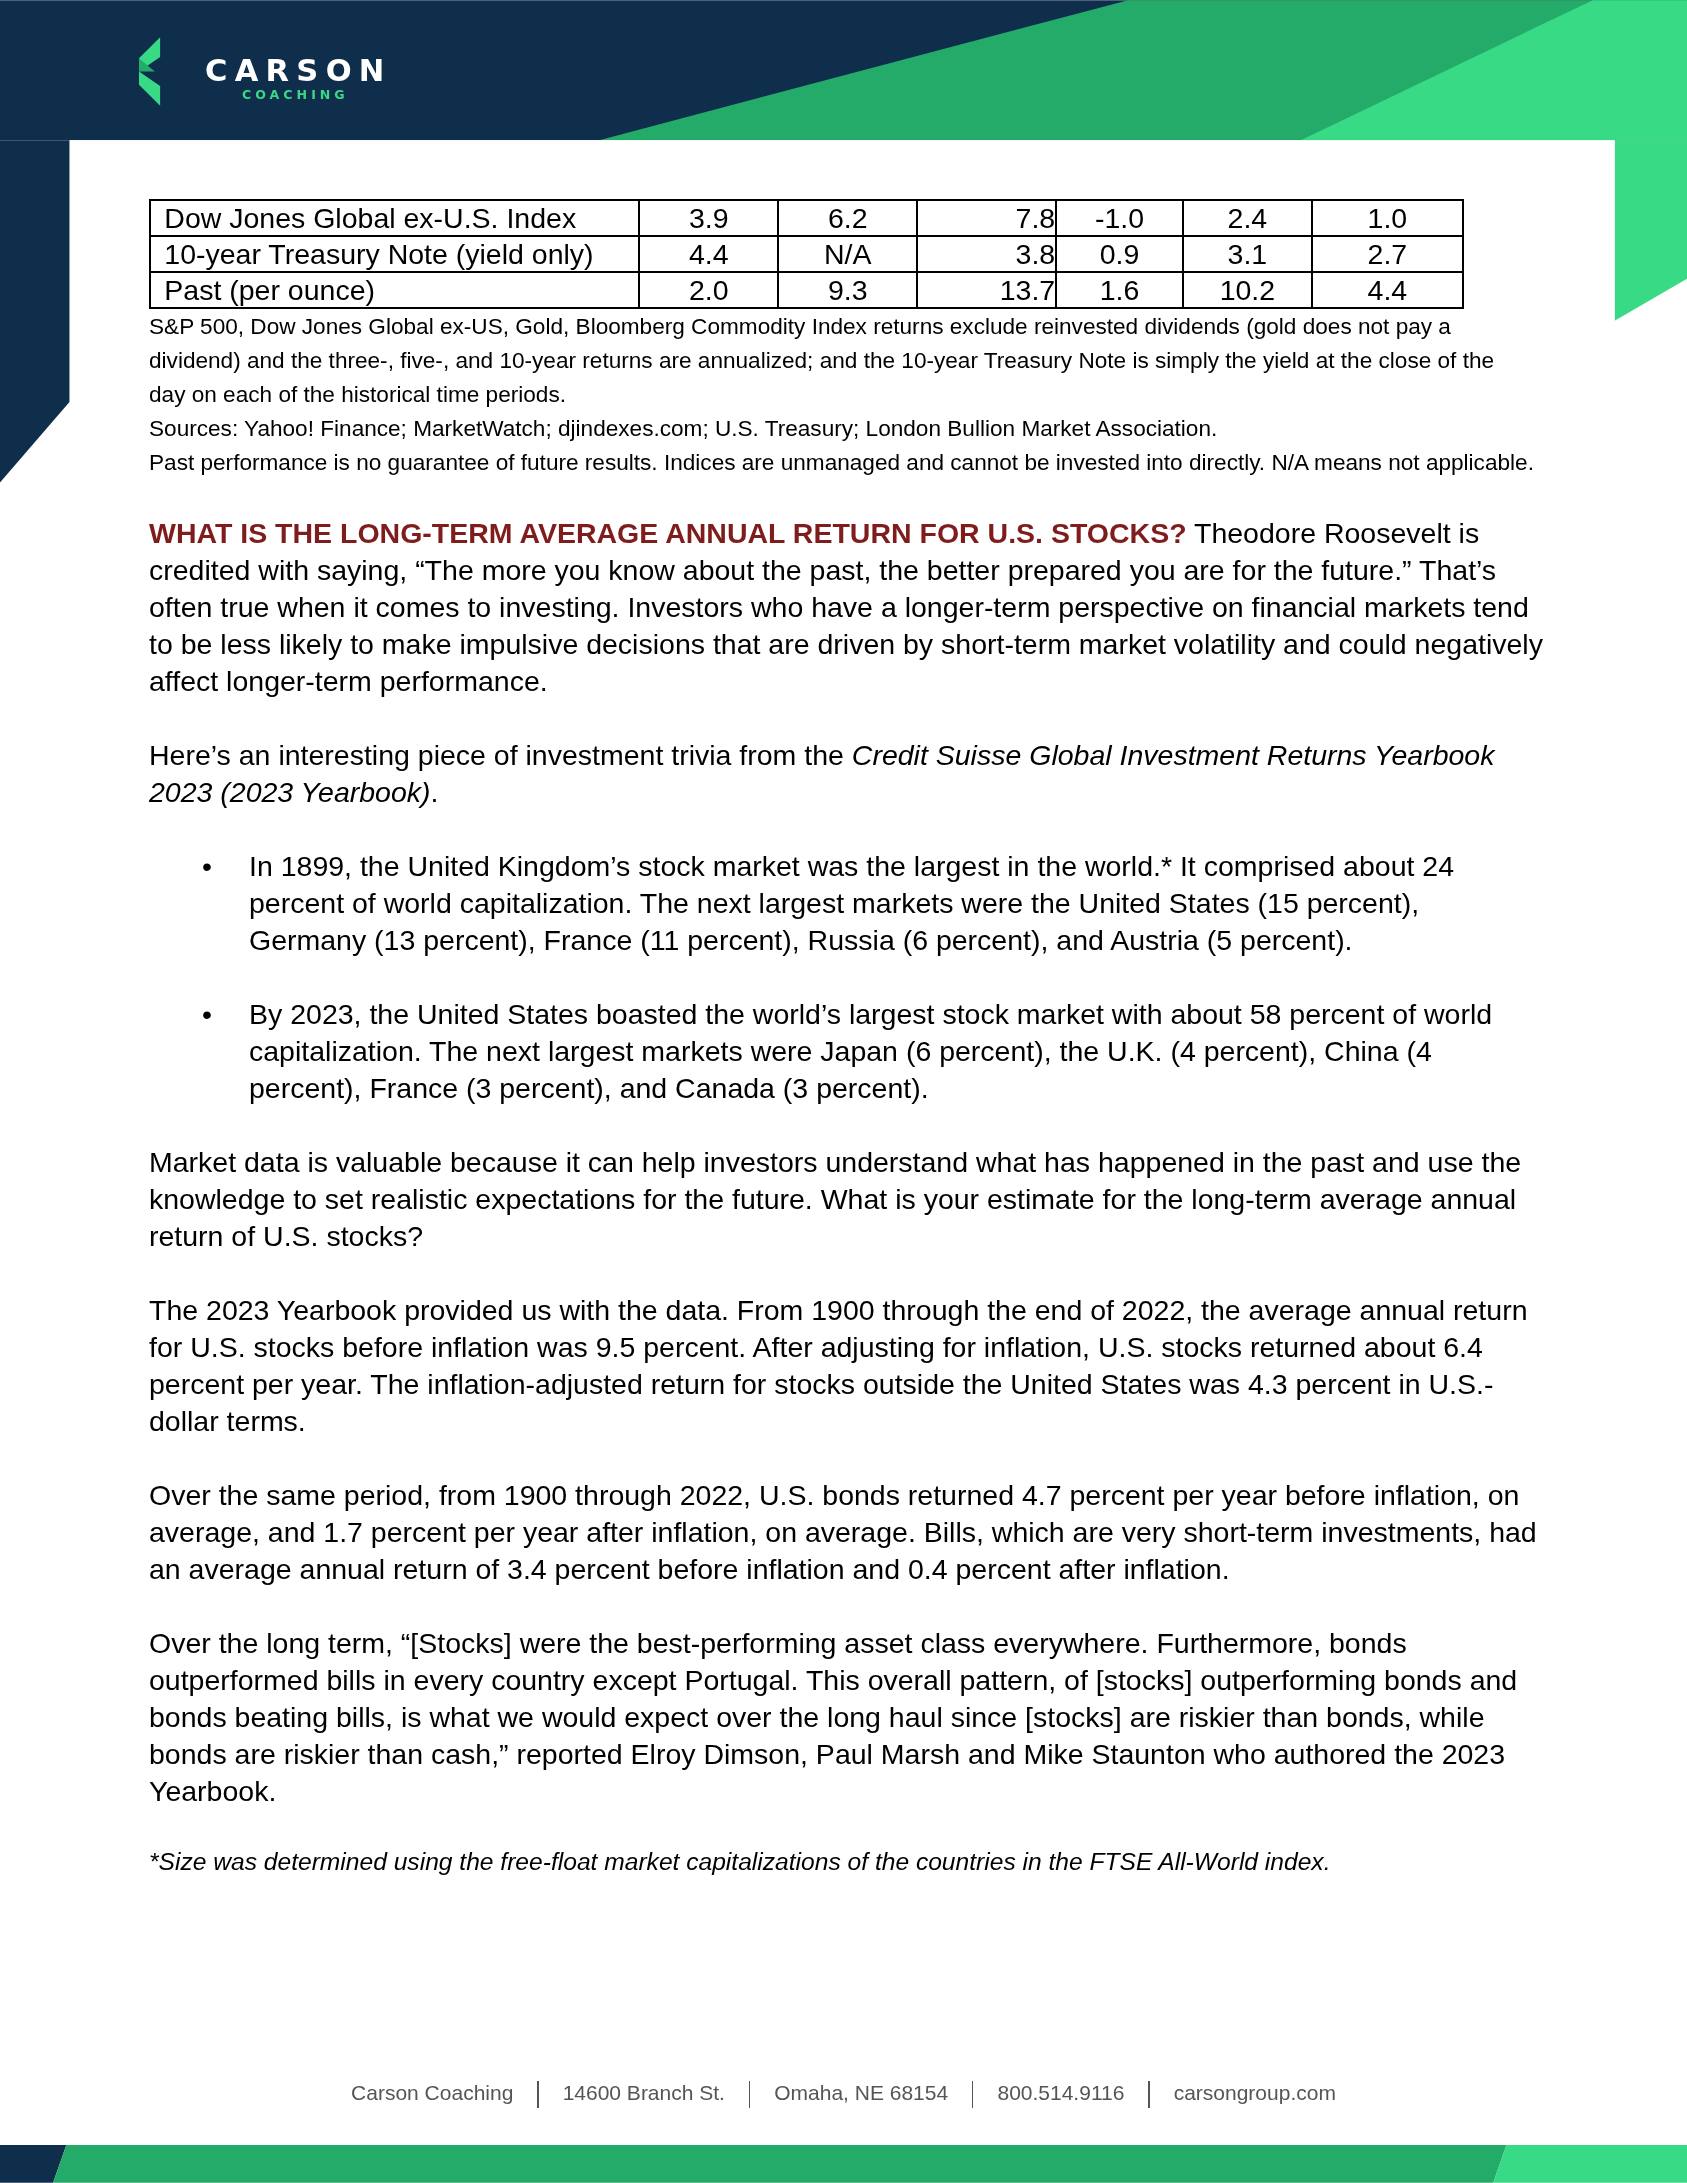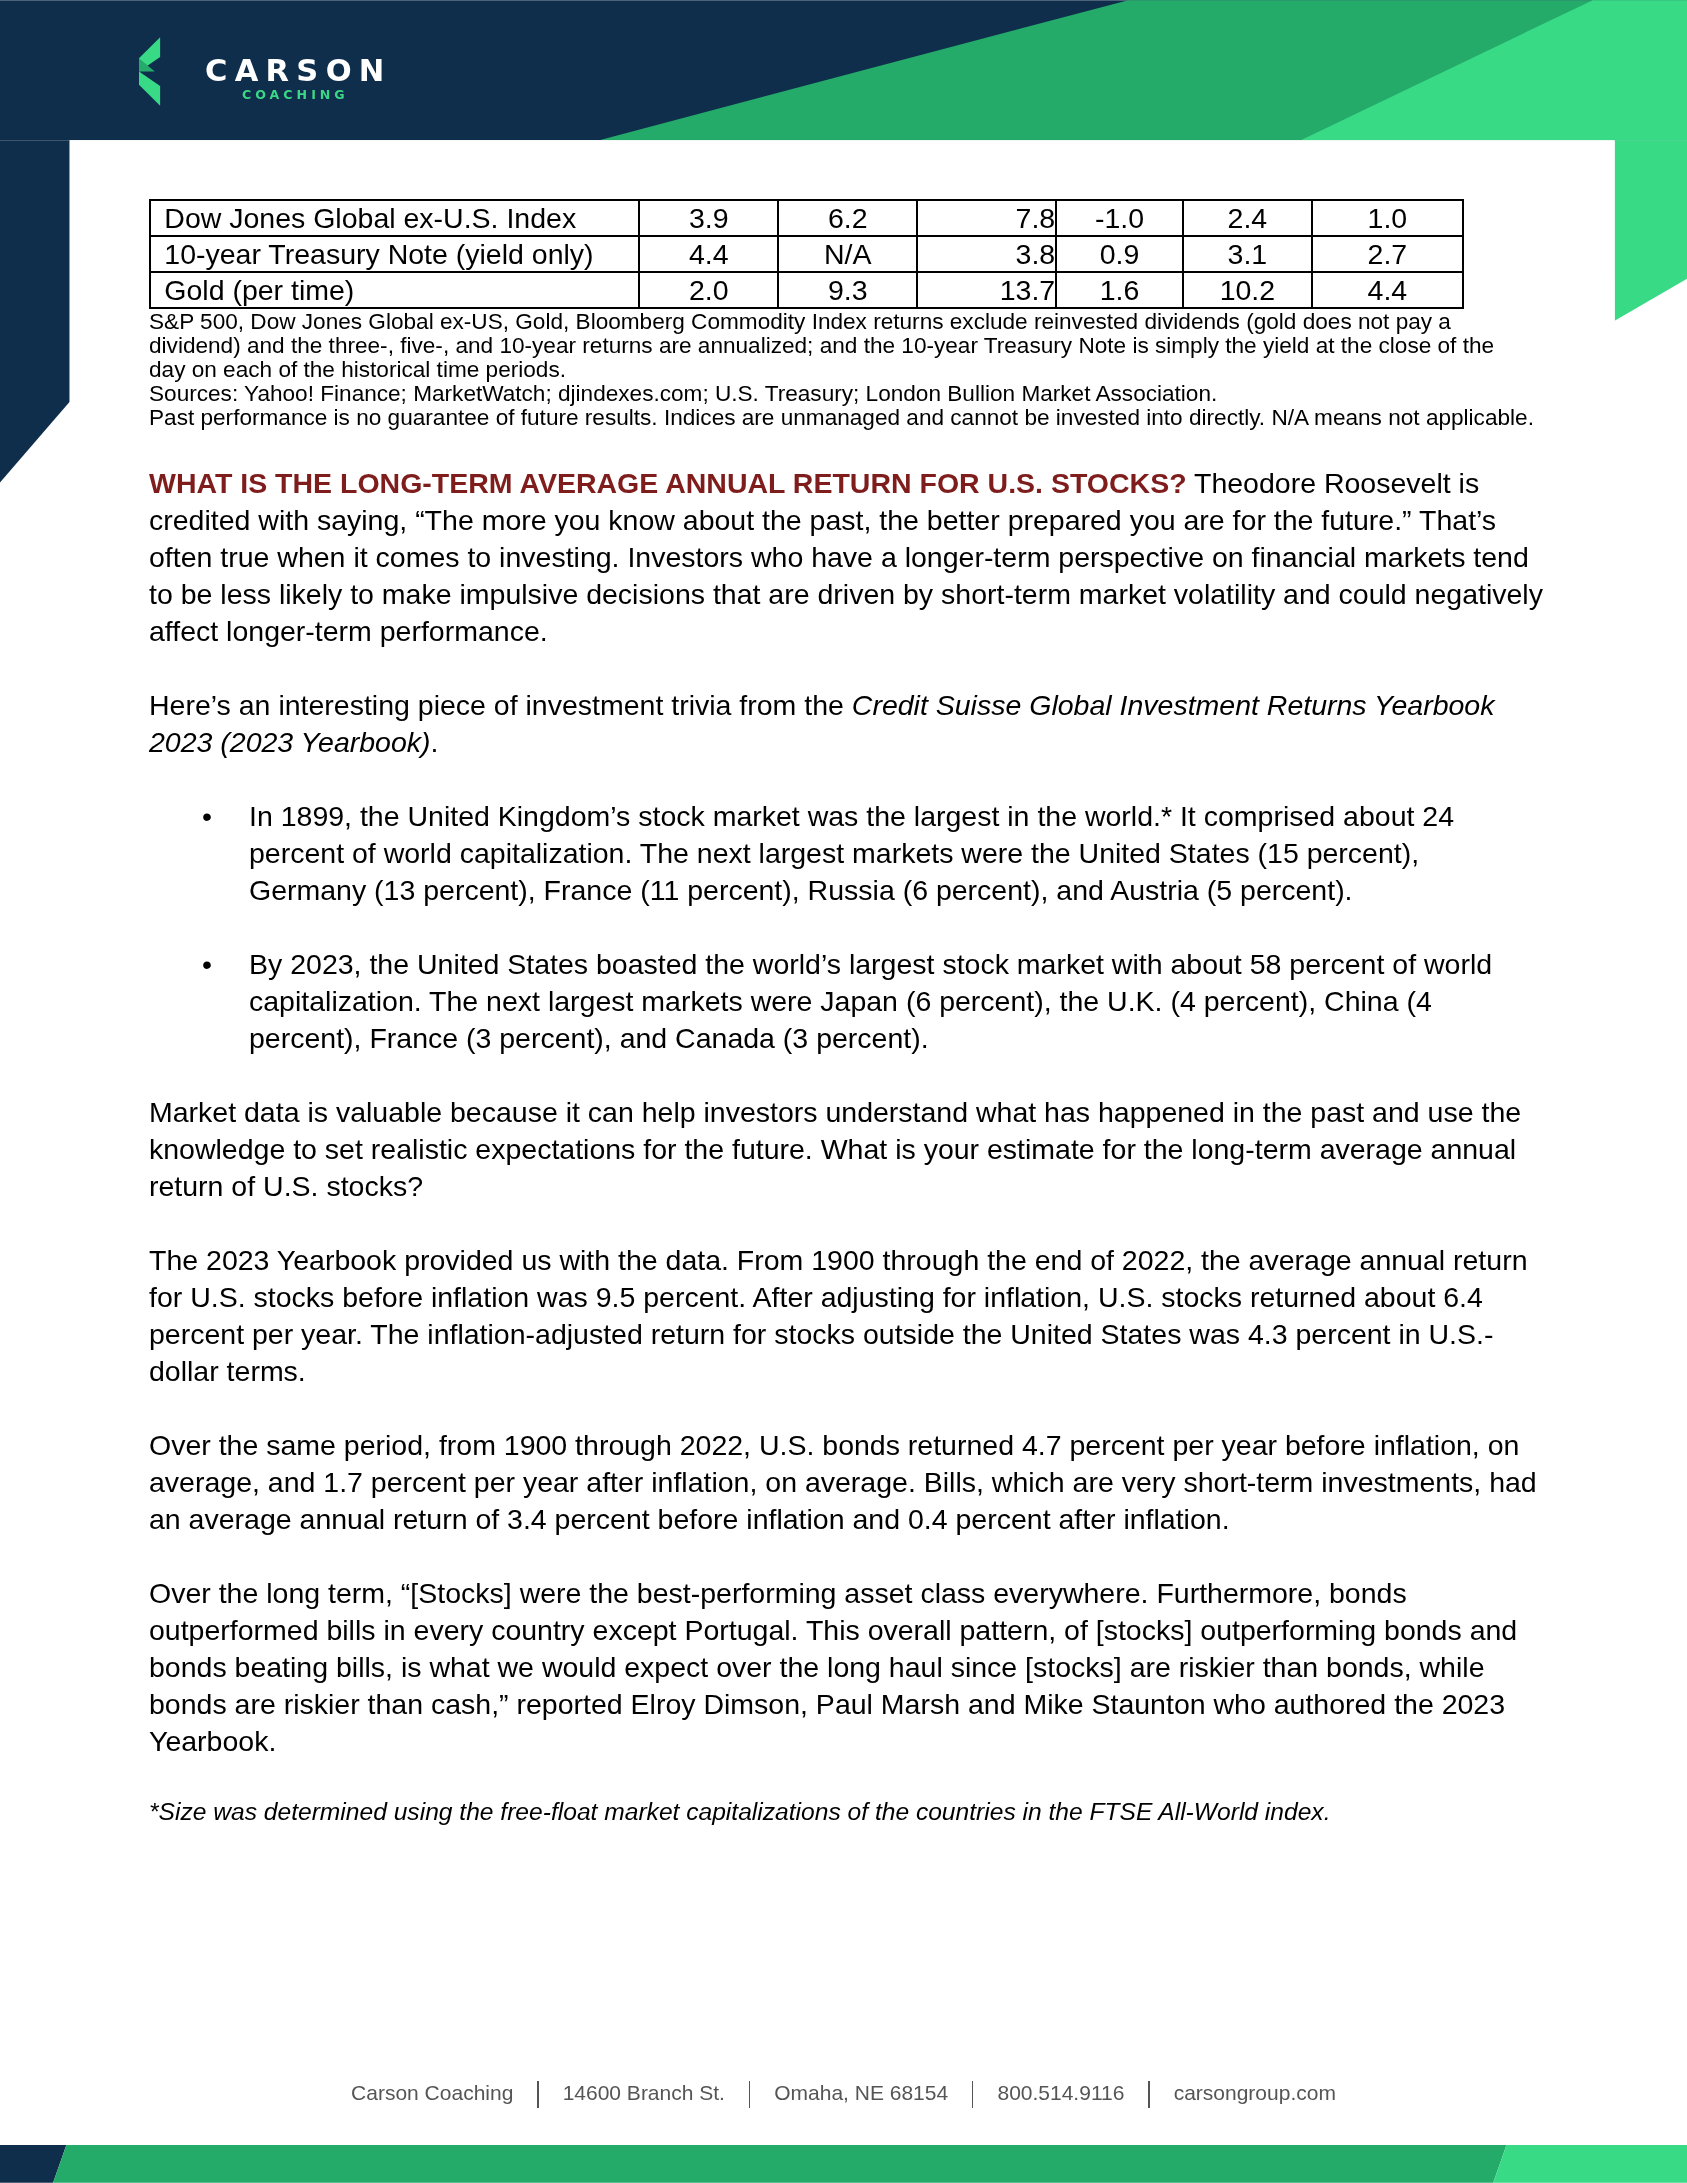--- a/index.html
+++ b/index.html
@@ -9,21 +9,21 @@
   .logo-word { position:absolute; left:66px; top:18.6px; color:#ffffff; font-family:"DejaVu Sans", sans-serif; font-weight:bold; font-size:30.5px; letter-spacing:7.3px; line-height:1; }
   .logo-sub { position:absolute; left:103px; top:52px; color:#3ad886; font-family:"DejaVu Sans", sans-serif; font-weight:bold; font-size:12.6px; letter-spacing:4px; line-height:1; }
   .logo-mark { position:absolute; left:0; top:0; width:33px; height:69px; }
 
   .content { position:absolute; left:149px; top:199px; width:1387px; }
   table.returns { border-collapse:collapse; width:1315px; font-size:28.5px; line-height:1;border-radius:13px; }
   table.returns td { border:2.7px solid #000; height:34px; padding:0; text-align:center; }
   table.returns td.label { text-align:left; padding-left:13.3px; width:467px; }
   table.returns td.c1 { width:135px; } table.returns td.c2 { width:135px;margin-left:28px; } table.returns td.c3 { width:135px;text-align:right; }
   table.returns td.c4 { width:123px; } table.returns td.c5 { width:125px; } table.returns td.c6 { width:147px; }
-  .notes { font-size:22.6px; line-height:24px; margin-top:1.3px; width:1387px; }
+  .notes { font-size:22.6px; line-height:34px; margin-top:1.3px; width:1387px; }
   .notes p { margin:0; }
   .body { font-size:28.5px; line-height:37px; width:1394px; }
   .body p { margin:0; }
   .heading { color:#7f1d1d; font-weight:bold; }
   .bullets { list-style:none; margin:0; padding:0; }
   .bullets li { position:relative; padding-left:100px; }
   .bullets li .dot { position:absolute; left:53px; top:0; }
   .footnote { font-size:24.6px; font-style:italic; line-height:33px; }
   .footer { position:absolute; top:2078px; left:0; width:1687px; text-align:center; color:#555; font-size:21px; line-height:29px; }
   .footer span.sep { display:inline-block; width:1.3px; height:26.6px; background:#555; vertical-align:middle; margin:0 24px; }
@@ -75,21 +75,21 @@
       <tr>
         <td class="label">10-year Treasury Note (yield only)</td>
         <td class="c1">4.4</td>
         <td class="c2">N/A</td>
         <td class="c3">3.8</td>
         <td class="c4">0.9</td>
         <td class="c5">3.1</td>
         <td class="c6">2.7</td>
       </tr>
       <tr>
-        <td class="label">Gold (per time)</td>
+        <td class="label">Past (per ounce)</td>
         <td class="c1">2.0</td>
         <td class="c2">9.3</td>
         <td class="c3">13.7</td>
         <td class="c4">1.6</td>
         <td class="c5">10.2</td>
         <td class="c6">4.4</td>
       </tr>
     </tbody>
   </table>
 

